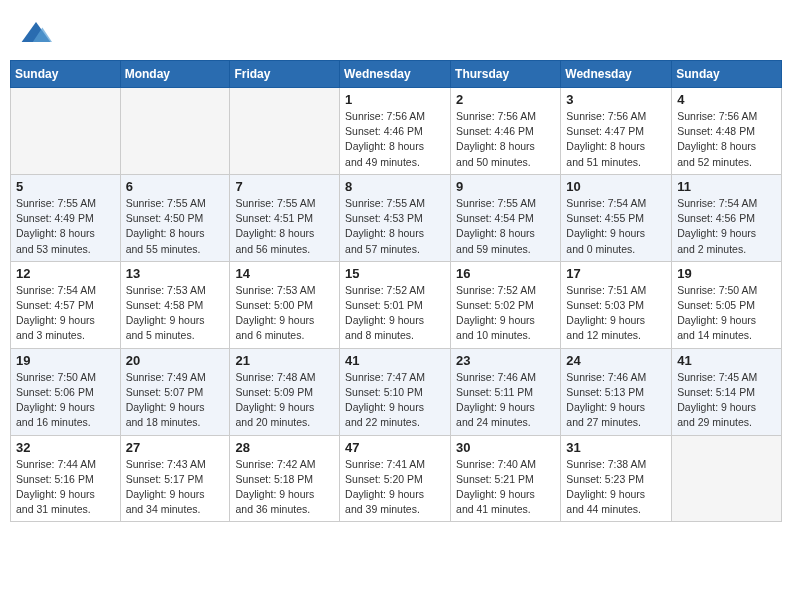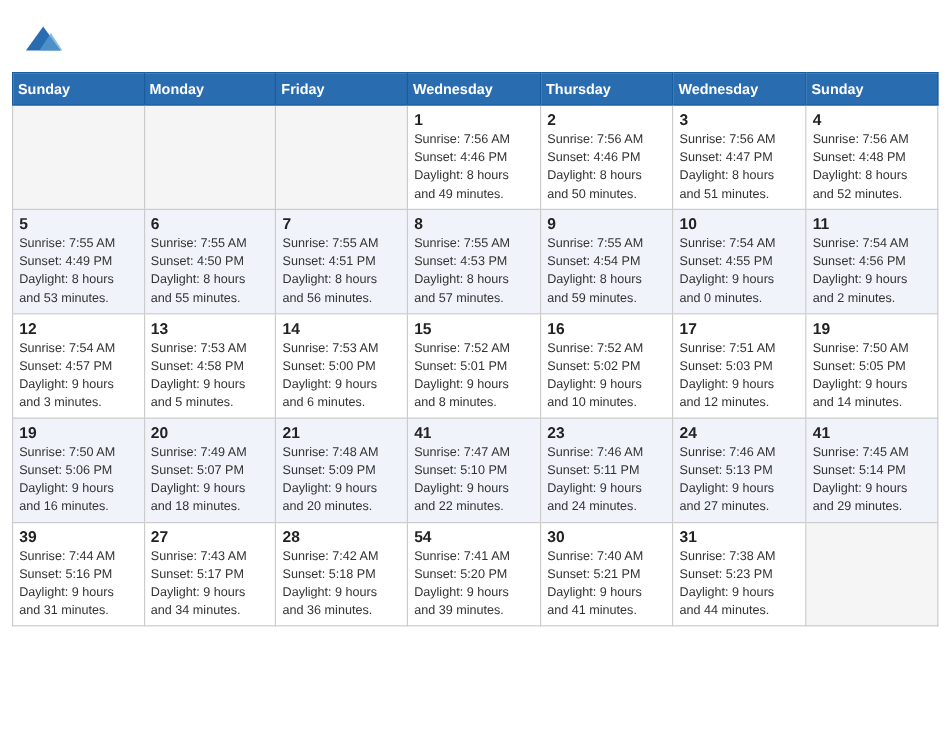--- a/index.html
+++ b/index.html
@@ -234,33 +234,33 @@
           <div class="day-number">24</div>
           <div class="day-info">Sunrise: 7:46 AM<br>Sunset: 5:13 PM<br>Daylight: 9 hours<br>and 27 minutes.</div>
         </td>
         <td>
           <div class="day-number">41</div>
           <div class="day-info">Sunrise: 7:45 AM<br>Sunset: 5:14 PM<br>Daylight: 9 hours<br>and 29 minutes.</div>
         </td>
       </tr>
       <tr>
         <td>
-          <div class="day-number">39</div>
+          <div class="day-number">32</div>
           <div class="day-info">Sunrise: 7:44 AM<br>Sunset: 5:16 PM<br>Daylight: 9 hours<br>and 31 minutes.</div>
         </td>
         <td>
           <div class="day-number">27</div>
           <div class="day-info">Sunrise: 7:43 AM<br>Sunset: 5:17 PM<br>Daylight: 9 hours<br>and 34 minutes.</div>
         </td>
         <td>
           <div class="day-number">28</div>
           <div class="day-info">Sunrise: 7:42 AM<br>Sunset: 5:18 PM<br>Daylight: 9 hours<br>and 36 minutes.</div>
         </td>
         <td>
-          <div class="day-number">54</div>
+          <div class="day-number">47</div>
           <div class="day-info">Sunrise: 7:41 AM<br>Sunset: 5:20 PM<br>Daylight: 9 hours<br>and 39 minutes.</div>
         </td>
         <td>
           <div class="day-number">30</div>
           <div class="day-info">Sunrise: 7:40 AM<br>Sunset: 5:21 PM<br>Daylight: 9 hours<br>and 41 minutes.</div>
         </td>
         <td>
           <div class="day-number">31</div>
           <div class="day-info">Sunrise: 7:38 AM<br>Sunset: 5:23 PM<br>Daylight: 9 hours<br>and 44 minutes.</div>
         </td>

